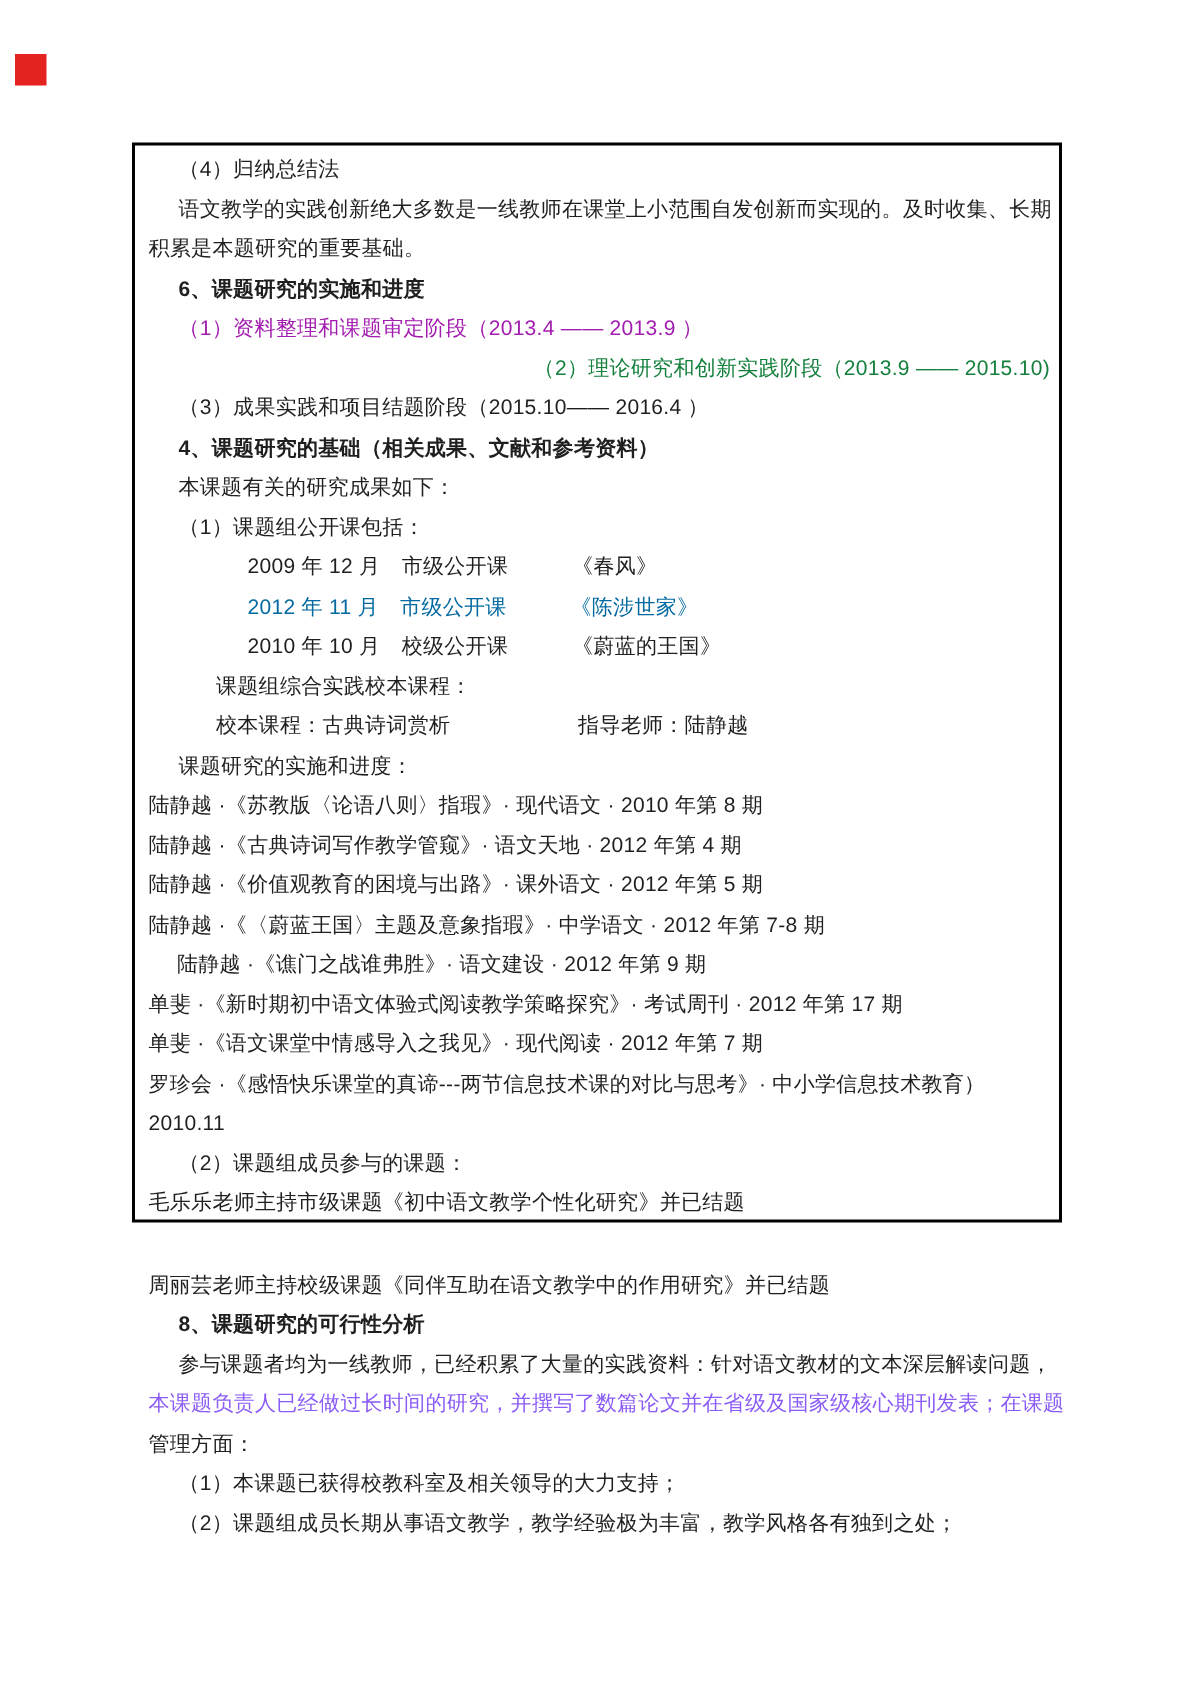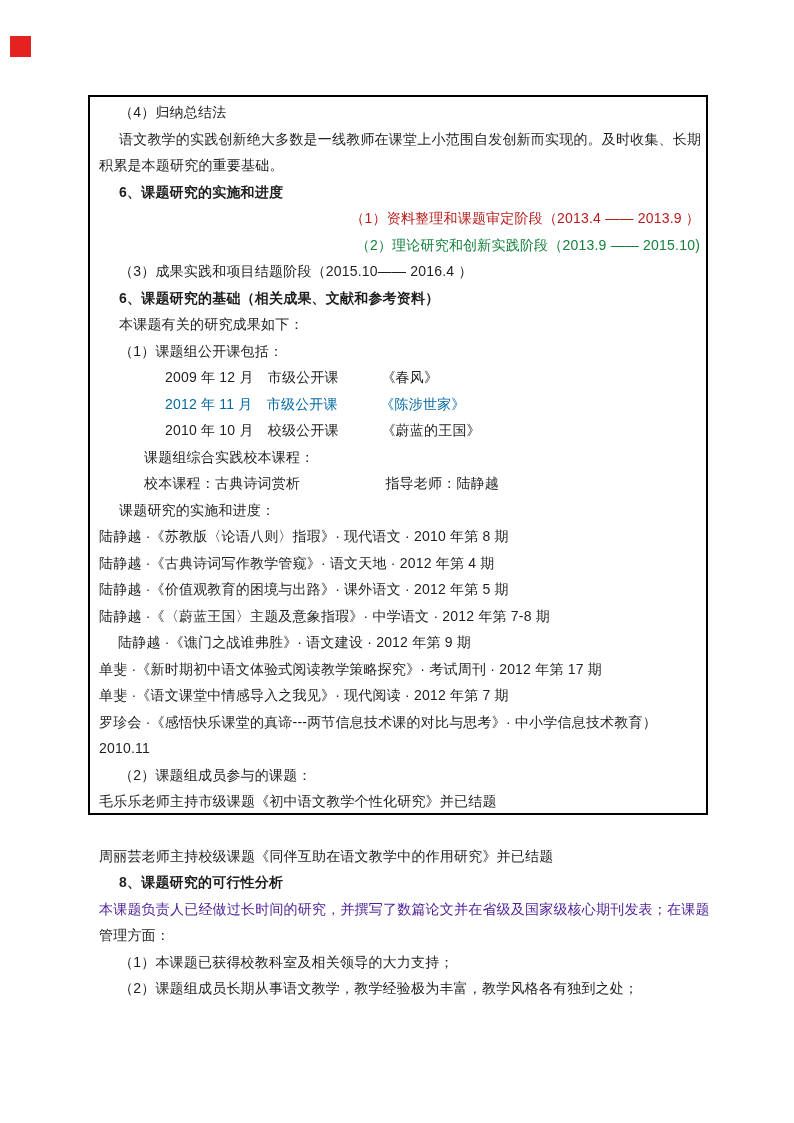--- a/index.html
+++ b/index.html
@@ -50,24 +50,24 @@
 </head>
 <body style="background: rgb(255, 255, 255);">
 
 <div class="corner-marker" style="background: rgb(228, 35, 32);"></div>
 
 <div class="form-cell" style="border-color: rgb(0, 0, 0);">
     <div class="line indent" style="color: rgb(31, 31, 31);">（4）归纳总结法</div>
     <div class="line indent" style="color: rgb(31, 31, 31);">语文教学的实践创新绝大多数是一线教师在课堂上小范围自发创新而实现的。及时收集、长期</div>
     <div class="line flush" style="color: rgb(31, 31, 31);">积累是本题研究的重要基础。</div>
     <div class="line heading" style="color: rgb(31, 31, 31);">6、课题研究的实施和进度</div>
-    <div class="line indent" style="color: #b91c1c; text-align: right;">（1）资料整理和课题审定阶段（2013.4 —— 2013.9 ）</div>
+    <div class="line indent" style="color: #a21caf;">（1）资料整理和课题审定阶段（2013.4 —— 2013.9 ）</div>
     <div class="line indent" style="color: #15803d; text-align: right;">（2）理论研究和创新实践阶段（2013.9 —— 2015.10)</div>
     <div class="line indent" style="color: rgb(31, 31, 31);">（3）成果实践和项目结题阶段（2015.10—— 2016.4 ）</div>
-    <div class="line heading" style="color: rgb(31, 31, 31);">6、课题研究的基础（相关成果、文献和参考资料）</div>
+    <div class="line heading" style="color: rgb(31, 31, 31);">4、课题研究的基础（相关成果、文献和参考资料）</div>
     <div class="line indent" style="color: rgb(31, 31, 31);">本课题有关的研究成果如下：</div>
     <div class="line indent" style="color: rgb(31, 31, 31);">（1）课题组公开课包括：</div>
     <div class="line date" style="color: rgb(31, 31, 31);">2009 年 12 月　市级公开课　　　《春风》</div>
     <div class="line date" style="color: #0369a1;">2012 年 11 月　市级公开课　　　《陈涉世家》</div>
     <div class="line date" style="color: rgb(31, 31, 31);">2010 年 10 月　校级公开课　　　《蔚蓝的王国》</div>
     <div class="line course" style="color: rgb(31, 31, 31);">课题组综合实践校本课程：</div>
     <div class="line course" style="color: rgb(31, 31, 31);">校本课程：古典诗词赏析　　　　　　指导老师：陆静越</div>
     <div class="line indent" style="color: rgb(31, 31, 31);">课题研究的实施和进度：</div>
     <div class="line flush" style="color: rgb(31, 31, 31);">陆静越 ·《苏教版〈论语八则〉指瑕》· 现代语文 · 2010 年第 8 期</div>
     <div class="line flush" style="color: rgb(31, 31, 31);">陆静越 ·《古典诗词写作教学管窥》· 语文天地 · 2012 年第 4 期</div>
@@ -75,17 +75,18 @@
     <div class="line flush" style="color: rgb(31, 31, 31);">陆静越 ·《〈蔚蓝王国〉主题及意象指瑕》· 中学语文 · 2012 年第 7-8 期</div>
     <div class="line flush" style="color: rgb(31, 31, 31); margin-left: 19px;">陆静越 ·《谯门之战谁弗胜》· 语文建设 · 2012 年第 9 期</div>
     <div class="line flush" style="color: rgb(31, 31, 31);">单斐 ·《新时期初中语文体验式阅读教学策略探究》· 考试周刊 · 2012 年第 17 期</div>
     <div class="line flush" style="color: rgb(31, 31, 31);">单斐 ·《语文课堂中情感导入之我见》· 现代阅读 · 2012 年第 7 期</div>
     <div class="line flush" style="color: rgb(31, 31, 31);">罗珍会 ·《感悟快乐课堂的真谛---两节信息技术课的对比与思考》· 中小学信息技术教育）</div>
     <div class="line flush" style="color: rgb(31, 31, 31);">2010.11</div>
     <div class="line indent" style="color: rgb(31, 31, 31);">（2）课题组成员参与的课题：</div>
     <div class="line flush" style="color: rgb(31, 31, 31);">毛乐乐老师主持市级课题《初中语文教学个性化研究》并已结题</div>
     <div class="line flush" style="color: rgb(31, 31, 31); margin-top: 28px;">周丽芸老师主持校级课题《同伴互助在语文教学中的作用研究》并已结题</div>
     <div class="line heading" style="color: rgb(31, 31, 31);">8、课题研究的可行性分析</div>
-    <div class="line flush" style="color: #4c1d95;">本课题负责人已经做过长时间的研究，并撰写了数篇论文并在省级及国家级核心期刊发表；在课题</div>
+    <div class="line indent" style="color: rgb(31, 31, 31);">参与课题者均为一线教师，已经积累了大量的实践资料：针对语文教材的文本深层解读问题，</div>
+    <div class="line flush" style="color: #8b5cf6;">本课题负责人已经做过长时间的研究，并撰写了数篇论文并在省级及国家级核心期刊发表；在课题</div>
     <div class="line flush" style="color: rgb(31, 31, 31);">管理方面：</div>
     <div class="line indent" style="color: rgb(31, 31, 31);">（1）本课题已获得校教科室及相关领导的大力支持；</div>
     <div class="line indent" style="color: rgb(31, 31, 31);">（2）课题组成员长期从事语文教学，教学经验极为丰富，教学风格各有独到之处；</div>
   </div>
 
 </body></html>

